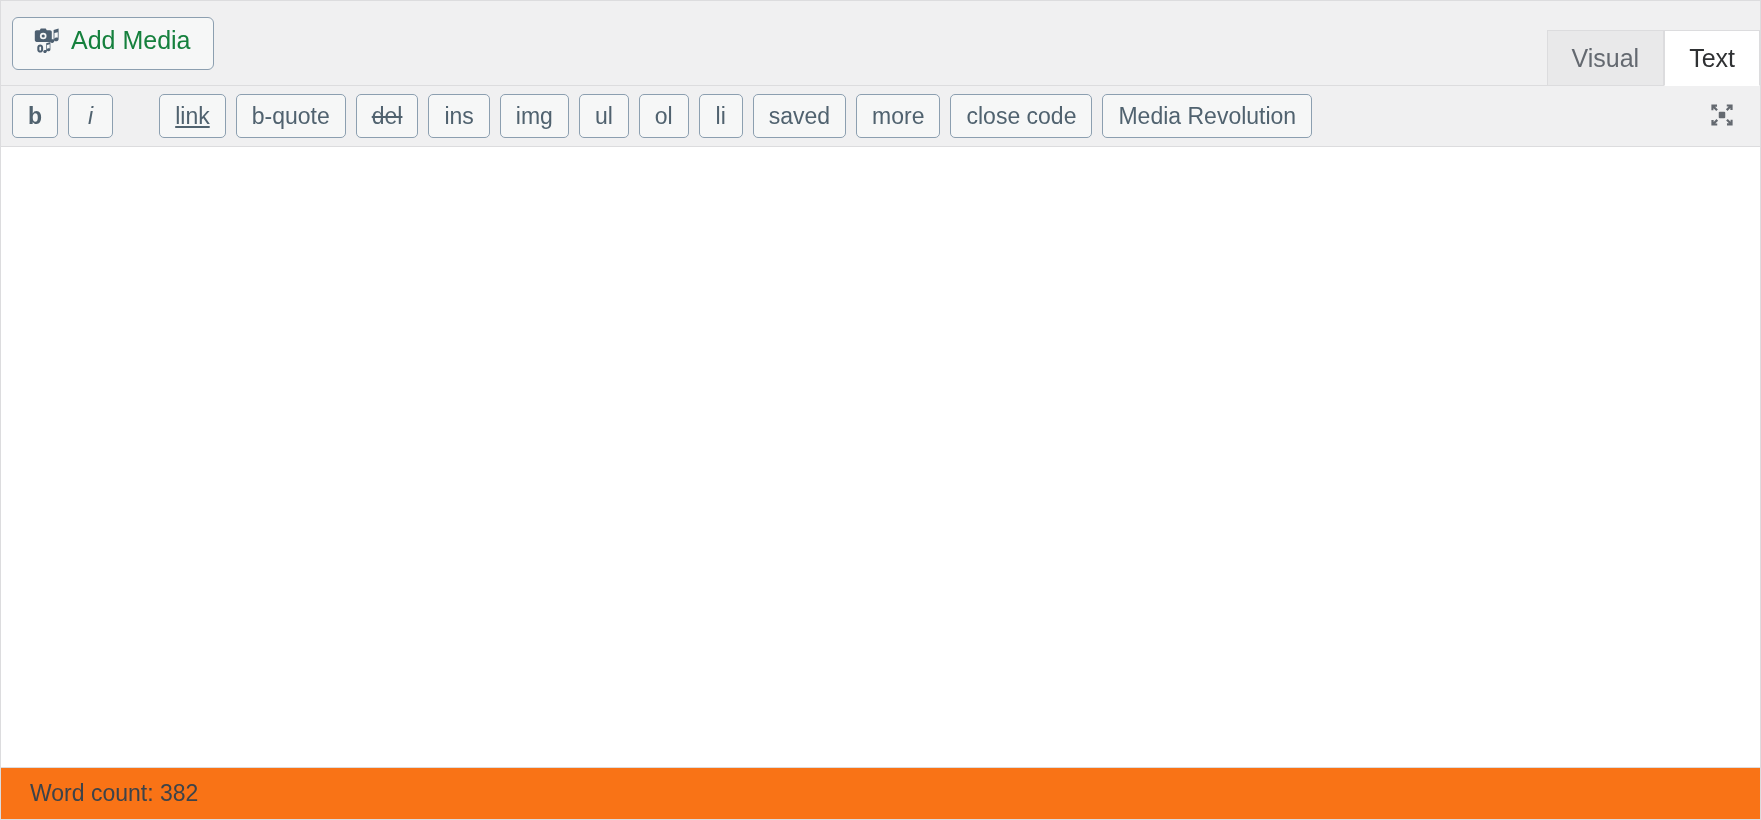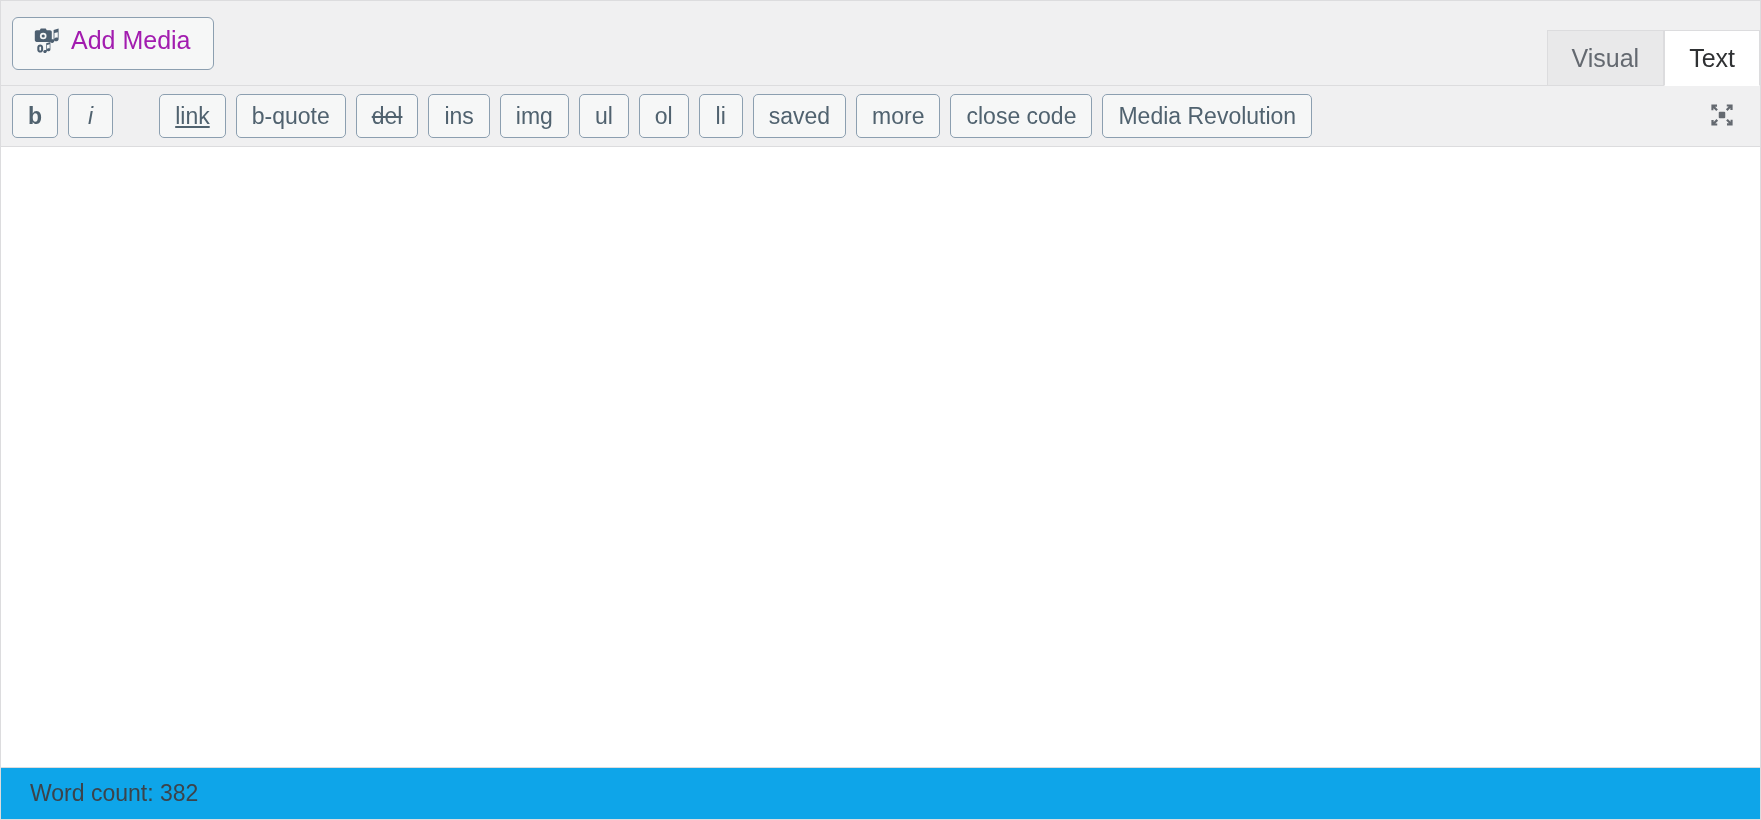--- a/index.html
+++ b/index.html
@@ -35,21 +35,21 @@
 
   #add-media-btn {
     display: inline-flex;
     align-items: center;
     gap: 11px;
     height: 53px;
     padding: 0 22px 6px 19px;
     background: #f6f7f7;
     border: 1px solid #8c9fb0;
     border-radius: 6px;
-    color: #a21caf;
+    color: #15803d;
     font-size: 25px;
     line-height: 1;
     cursor: pointer;
     white-space: nowrap;
   }
 
   .media-glyph { width: 28px; height: 26px; display: block; }
 
   
   #editor-tabs {
@@ -146,21 +146,21 @@
     background: #ffffff;
     position: relative;
     overflow: hidden;
     padding: 0;
   }
 
   
   #status-bar {
     flex: 0 0 52px;
     height: 52px;
-    background: #0ea5e9;
+    background: #f97316;
     border-top: 1px solid #dcdcde;
     display: flex;
     align-items: center;
     justify-content: space-between;
     padding: 0 18px 0 29px;
     color: #3c434a;
     font-size: 23px;
     line-height: 1;
   }
   #word-count { white-space: nowrap; }

